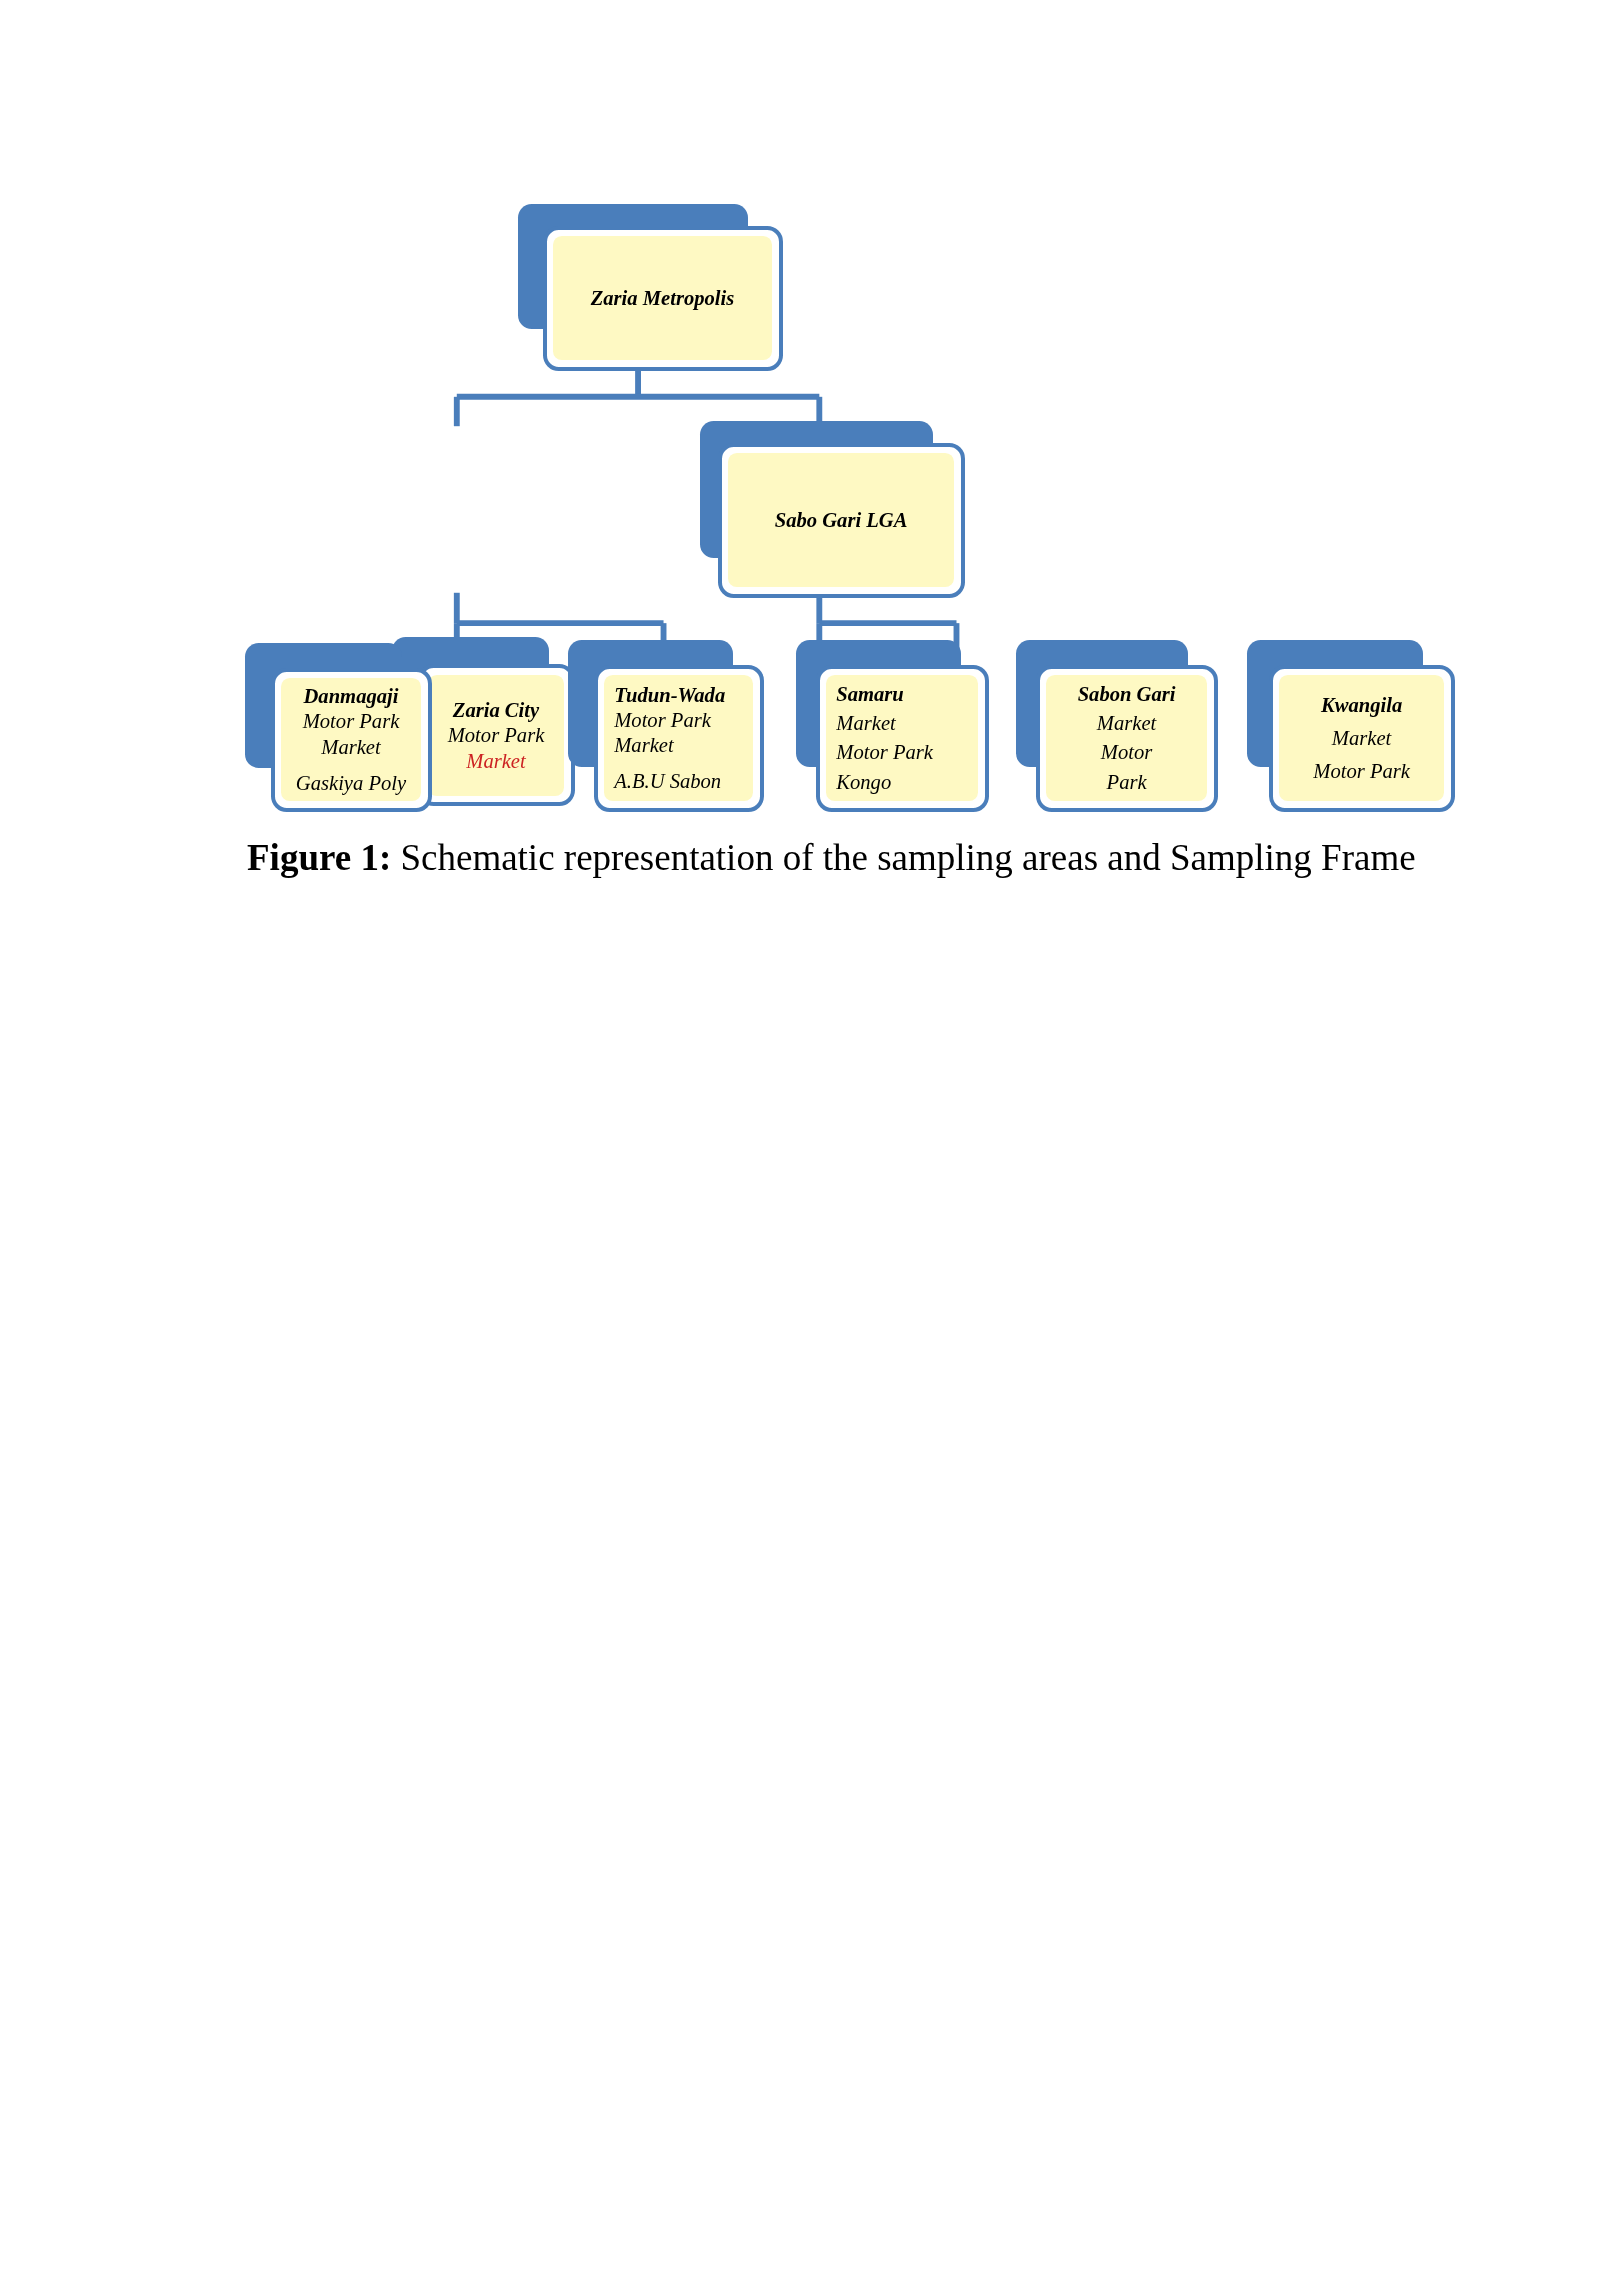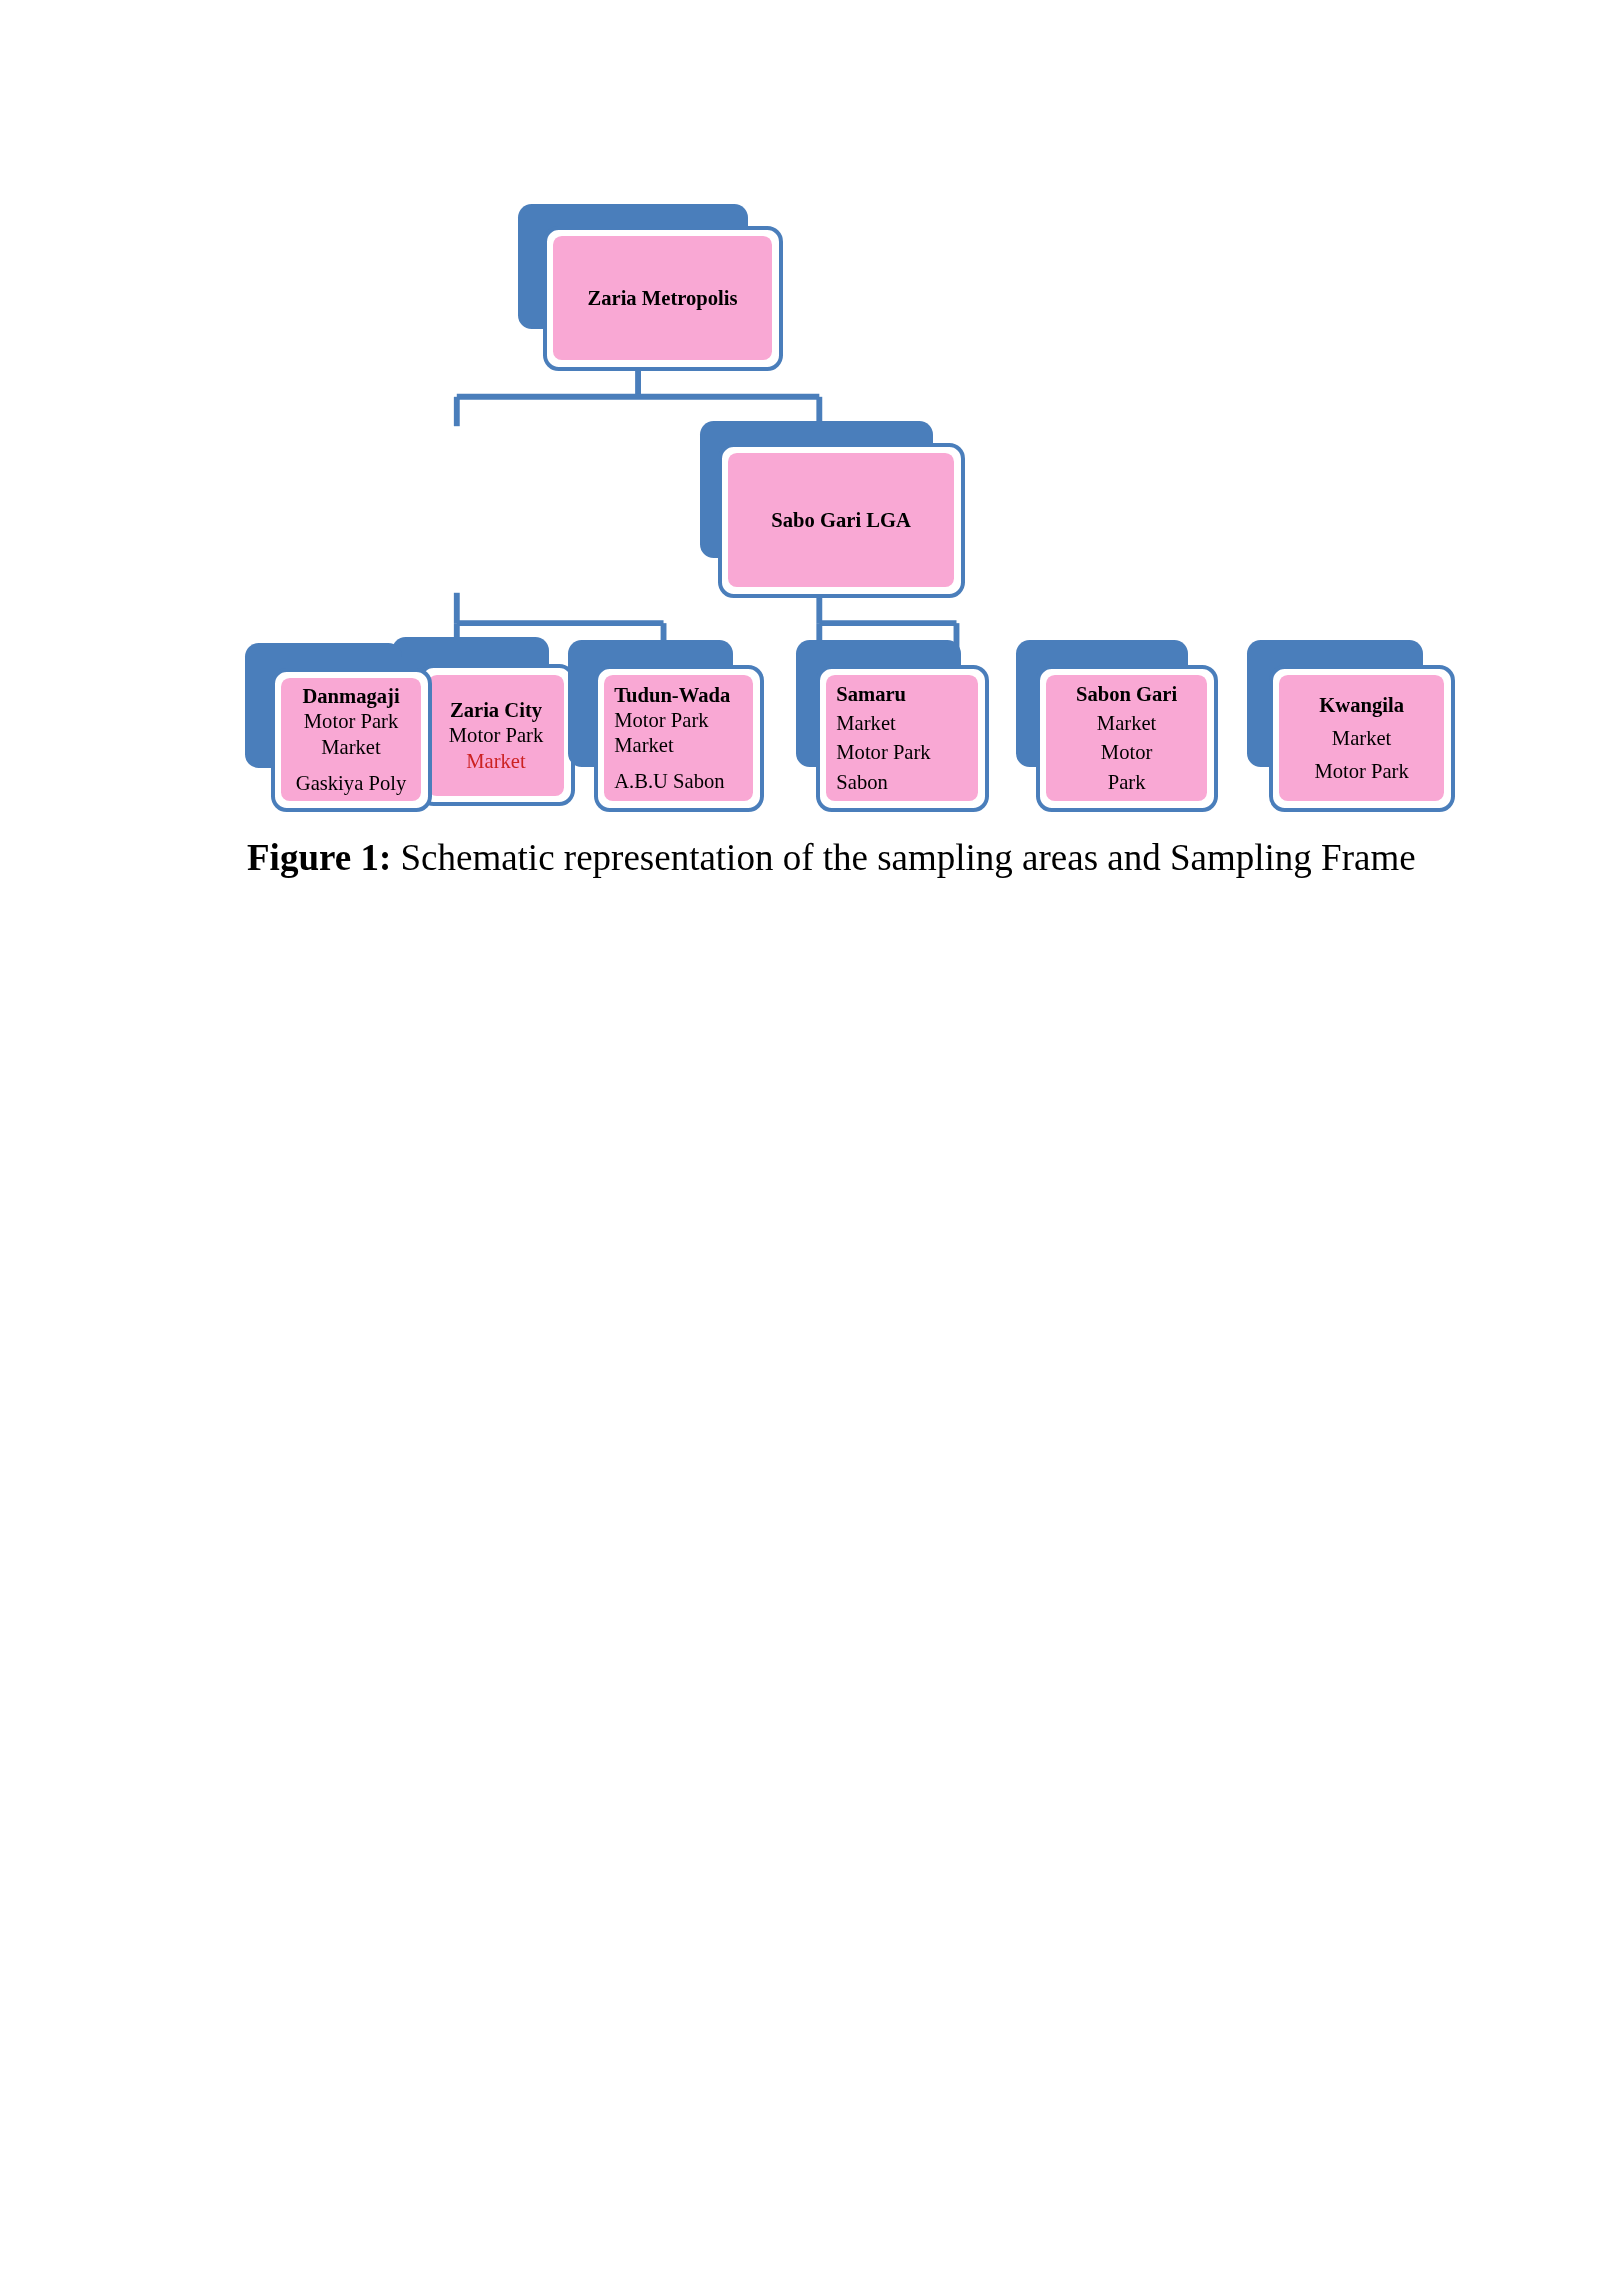--- a/index.html
+++ b/index.html
@@ -54,28 +54,29 @@
     border: 4.9px solid #4a7ebb;
     border-radius: 15.7px;
     box-sizing: border-box;
   }
   .node .card-inner {
     position: absolute;
     left: 6.9px;
     top: 6.9px;
     right: 6.9px;
     bottom: 6.9px;
-    background: #f9a8d4;
+    background: #fef9c3;
     border-radius: 8.8px;
     box-sizing: border-box;
     padding: 5.9px 9.8px;
     display: flex;
     flex-direction: column;
     justify-content: center;
     overflow: visible;
+    font-style: italic;
   }
 
   .node-title {
     font-weight: bold;
     font-size: 20.6px;
     line-height: 1.18;
     white-space: nowrap;
   }
   .node-line {
     font-size: 20.6px;
@@ -194,21 +195,21 @@
     </div>
   </div>
 
   <div class="node" style="left:796px; top:640px; width:196px; height:174px; z-index:5;">
     <div class="plate" style="width:165px; height:127px;"></div>
     <div class="card" style="left:19.6px; top:24.5px; width:173px; height:147px;">
       <div class="card-inner align-left lines-med">
         <div class="node-title">Samaru</div>
         <div class="node-line">Market</div>
         <div class="node-line">Motor Park</div>
-        <div class="node-line">Sabon</div>
+        <div class="node-line">Kongo</div>
       </div>
     </div>
   </div>
 
   <div class="node" style="left:1016px; top:640px; width:206px; height:174px; z-index:5;">
     <div class="plate" style="width:172px; height:127px;"></div>
     <div class="card" style="left:19.6px; top:24.5px; width:182px; height:147px;">
       <div class="card-inner align-center lines-med">
         <div class="node-title">Sabon Gari</div>
         <div class="node-line">Market</div>

